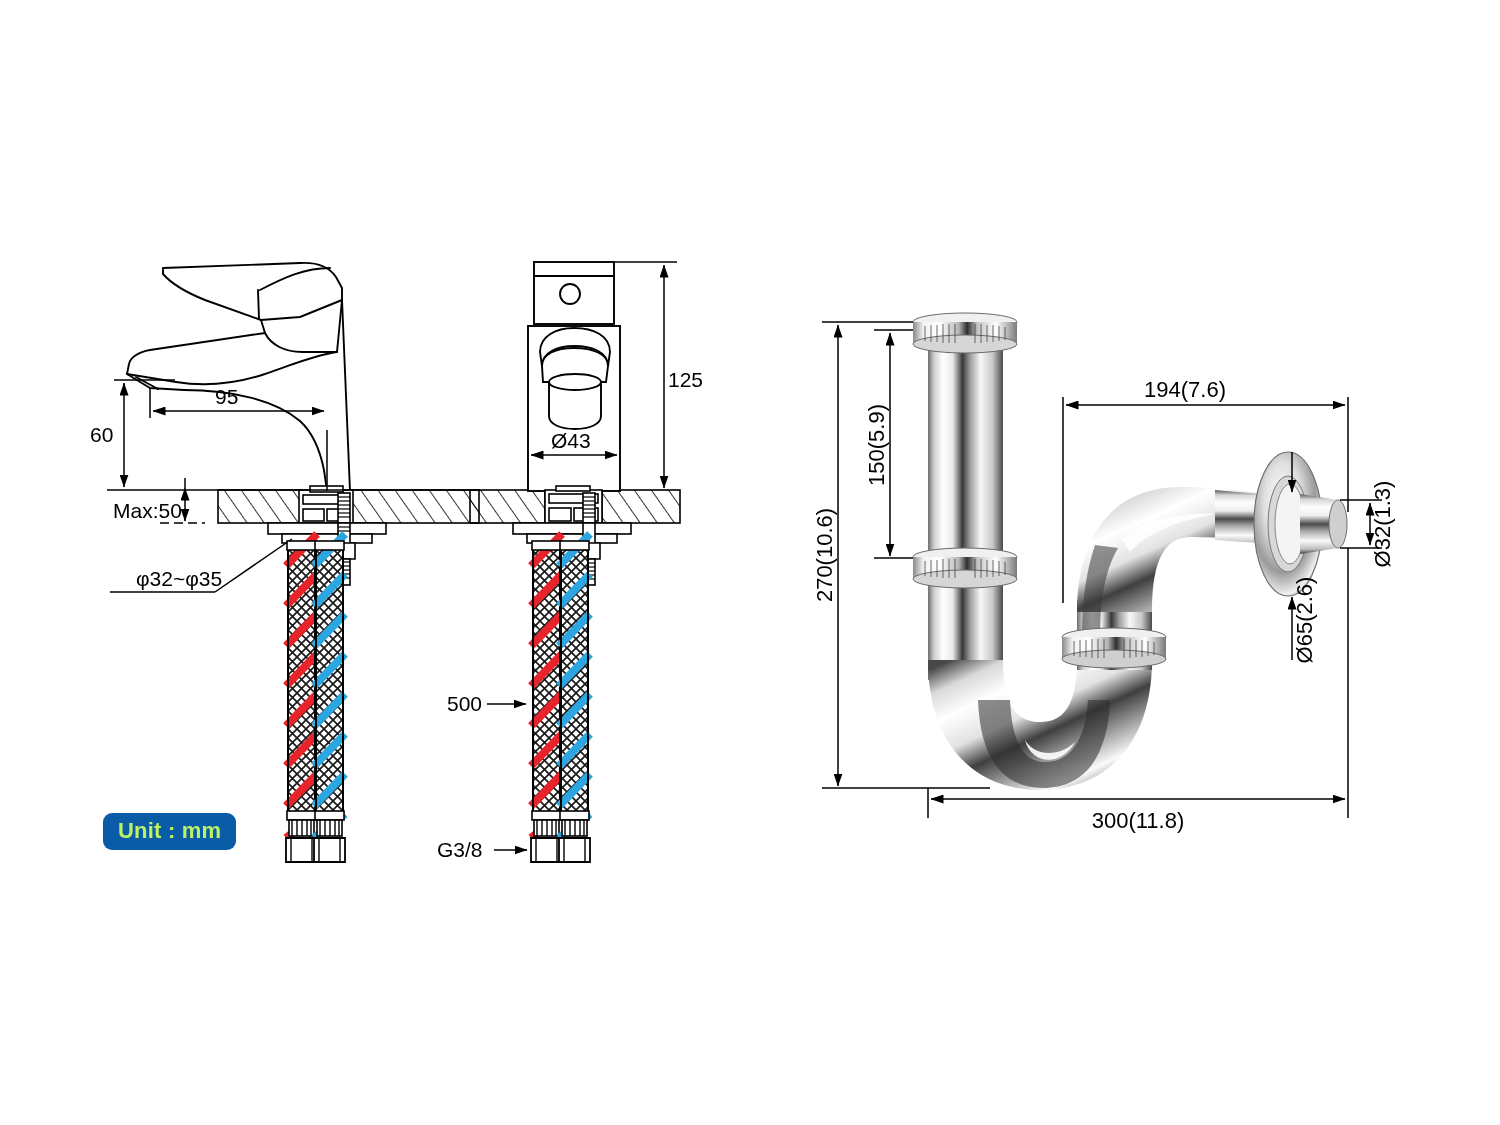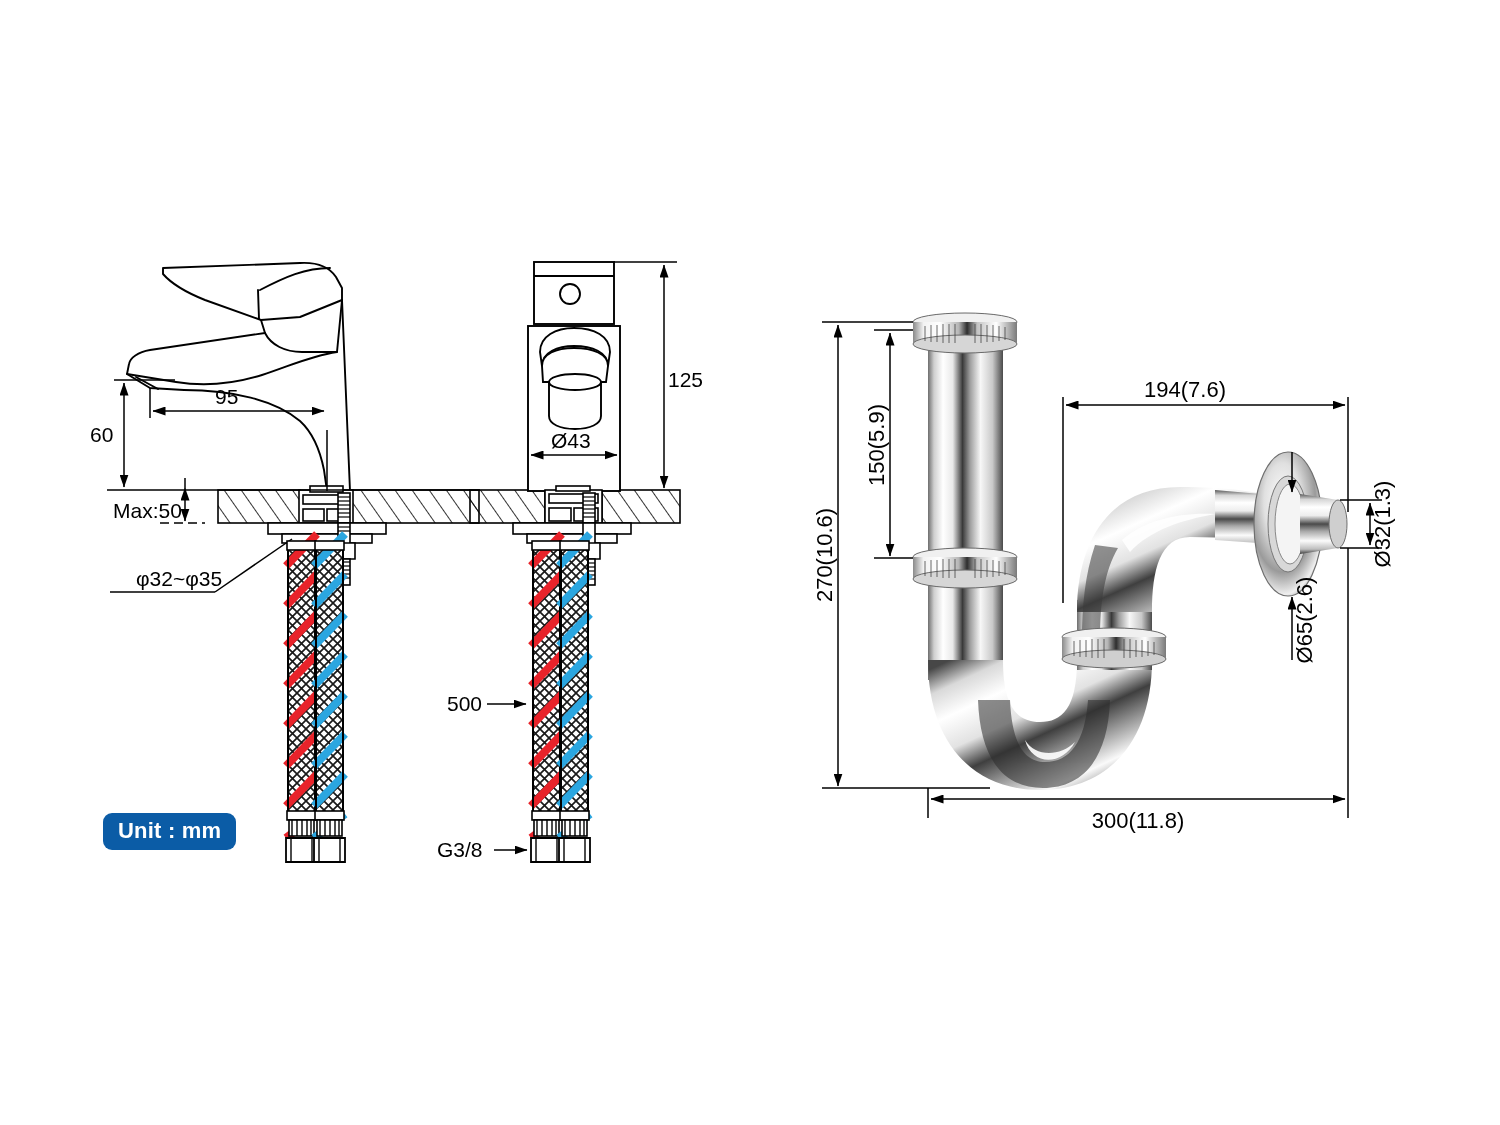--- a/index.html
+++ b/index.html
@@ -3,21 +3,21 @@
 <meta charset="utf-8">
 <style>
   html,body{margin:0;padding:0;background:#ffffff;}
   body{width:1500px;height:1125px;overflow:hidden;font-family:"Liberation Sans",sans-serif;color:#000;}
   #stage{position:relative;width:1500px;height:1125px;background:#fff;}
   svg.layer{position:absolute;left:0;top:0;width:1500px;height:1125px;}
   .dimtext{font-family:"Liberation Sans",sans-serif;font-size:21px;fill:#000;}
   .dimtext-lg{font-family:"Liberation Sans",sans-serif;font-size:22px;fill:#000;}
   .unit-badge{
     position:absolute;left:103px;top:813px;
-    background:#0b5ca6;color:#ffffff;border-radius:9px;
+    background:#0b5ca6;color:#bef264;border-radius:9px;
     padding:7px 15px 8px 15px;
     font-family:"Liberation Sans",sans-serif;
     font-size:22px;font-weight:bold;letter-spacing:.2px;
     line-height:1;
   }
 </style>
 </head>
 <body>
 
 <div id="stage">

